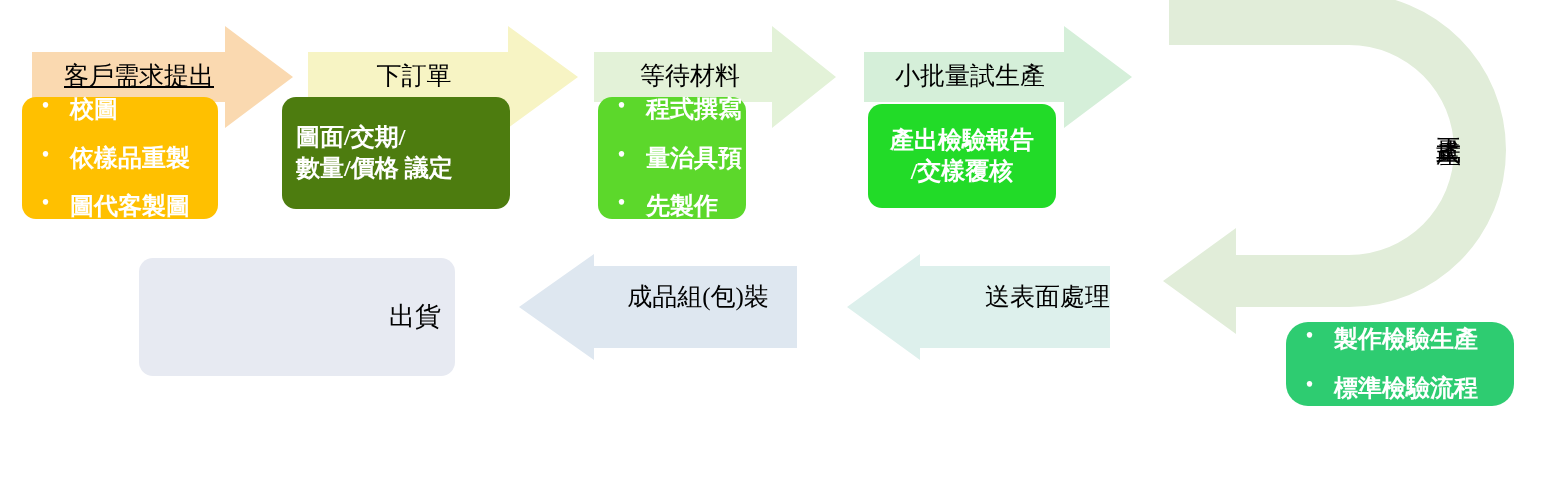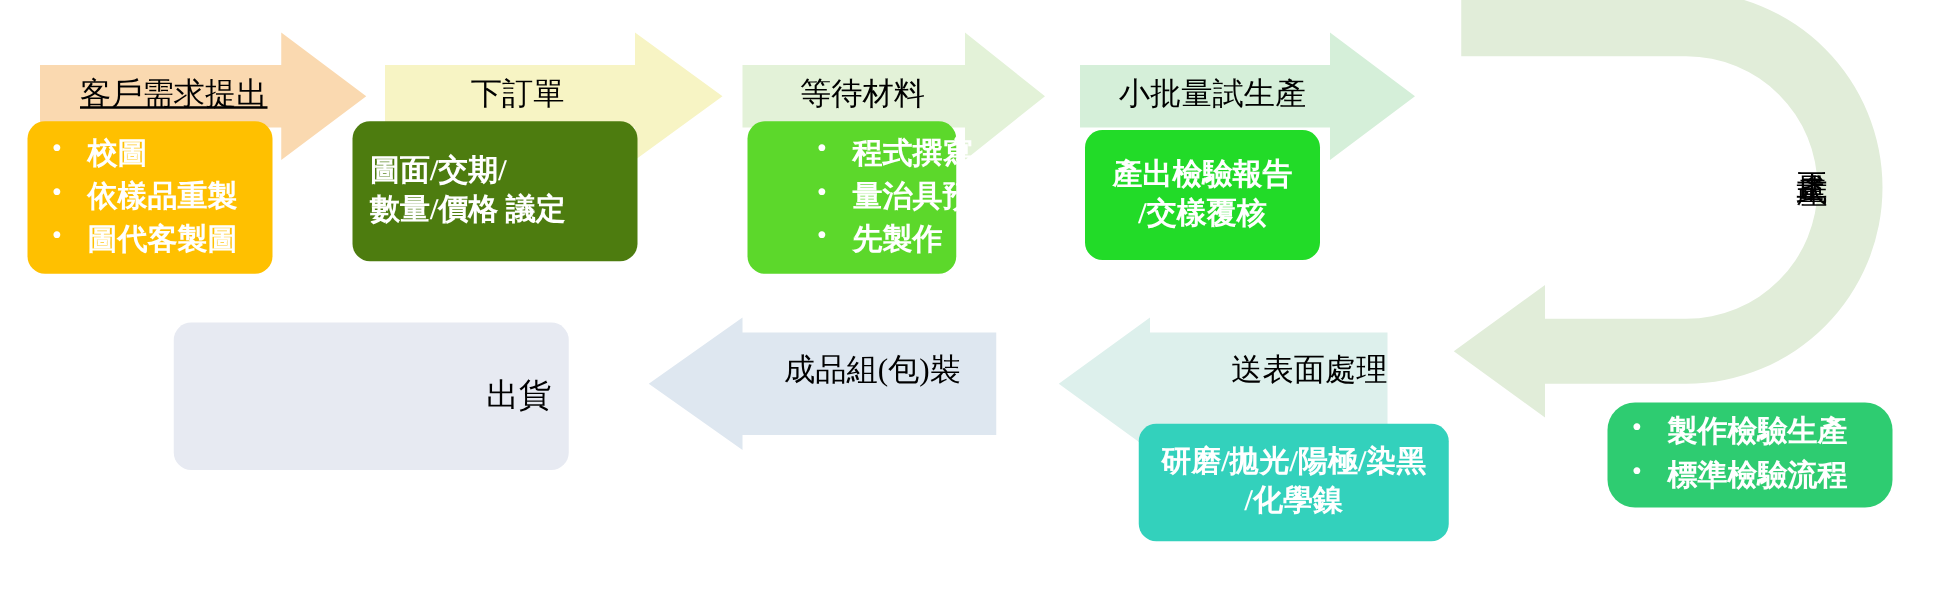--- a/index.html
+++ b/index.html
@@ -82,21 +82,21 @@
 
   
   .card-list {
     list-style: none;
     margin: 0;
     padding: 0 10px 0 14px;
   }
   .card-list li {
     position: relative;
     padding-left: 34px;
-    margin: 4px 0;
+    margin: 18px 0;
     white-space: nowrap;
   }
   .card-list li::before {
     content: "•";
     position: absolute;
     left: 6px;
     top: -1px;
     font-size: 20px;
     line-height: inherit;
   }
@@ -159,45 +159,40 @@
       <li>依樣品重製</li>
       <li>圖代客製圖</li>
     </ul>
   </div>
 
   <div class="card" id="card-place-order" style="left:282px; top:97px; width:228px; height:112px; background:#4d7c0f;">
     <div class="card-text">圖面/交期/
 數量/價格 議定</div>
   </div>
 
-  <div class="card" id="card-await-material" style="left:598px; top:97px; width:167px; height:122px; background:#5CD82B;padding-left:36px;">
+  <div class="card" id="card-await-material" style="left:598px; top:97px; width:148px; height:122px; background:#5CD82B;">
     <ul class="card-list">
       <li>程式撰寫</li>
       <li>量治具預</li>
       <li>先製作</li>
     </ul>
   </div>
 
   <div class="card" id="card-pilot-run" style="left:868px; top:104px; width:188px; height:104px; background:#22DB28;
               text-align:center;justify-content:center;">
     <div class="card-text">產出檢驗報告
 /交樣覆核</div>
   </div>
 
   <div class="card" id="card-mass-production" style="left:1286px; top:322px; width:228px; height:84px; background:#2ECC71;border-radius:22px;">
     <ul class="card-list">
       <li>製作檢驗生產</li>
       <li>標準檢驗流程</li>
     </ul>
   </div>
 
-  <div class="card" id="card-surface-treatment" style="left:911px; top:339px; width:248px; height:94px; background:#33D1BC;
-              text-align:center;">
-    <div class="card-text">研磨/拋光/陽極/染黑
-/化學鎳</div>
-  </div>
 
   <div class="card plain" id="card-shipping" style="left:139px; top:258px; width:316px; height:118px; background:#E7EAF2;
               color:#000000; font-weight:normal;">
     <div class="card-text">出貨</div>
   </div>
 
 </div>
 
 </body></html>

